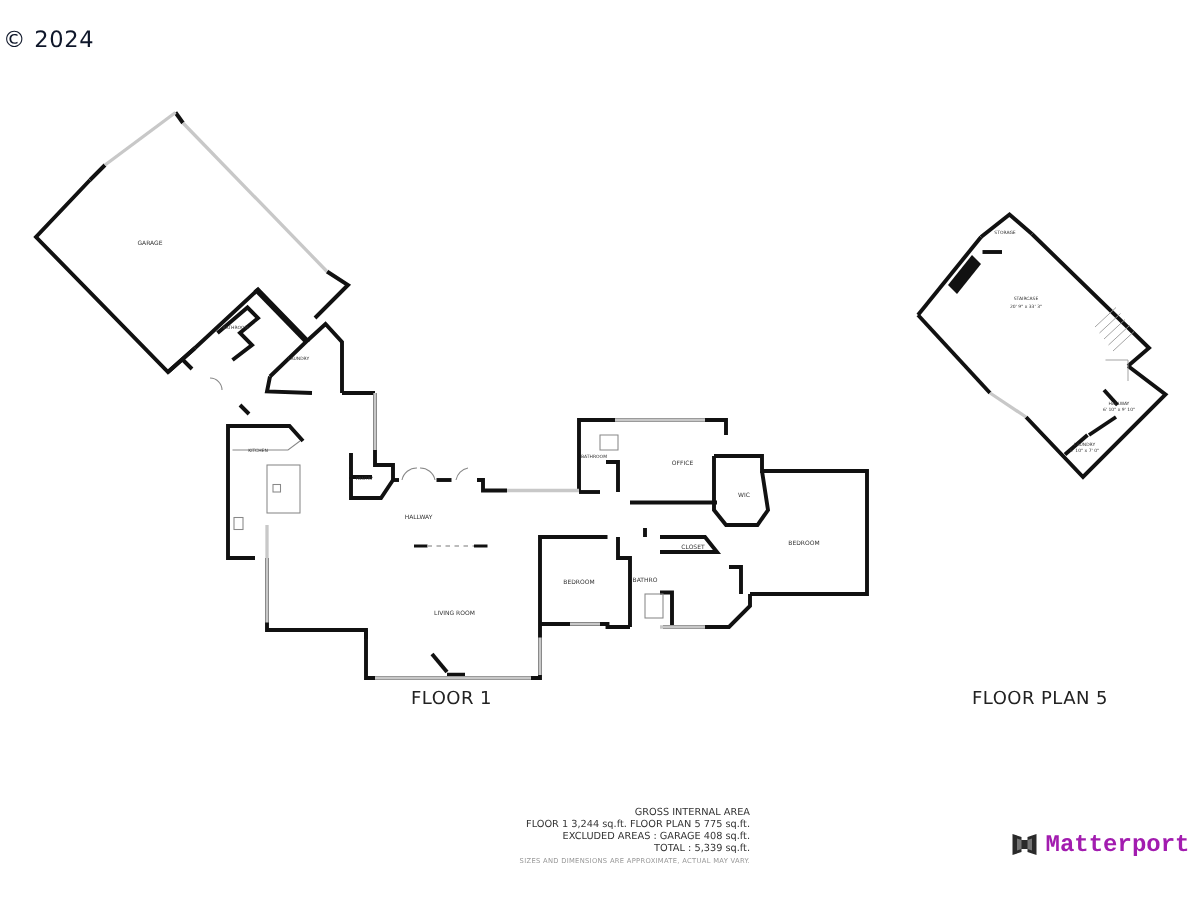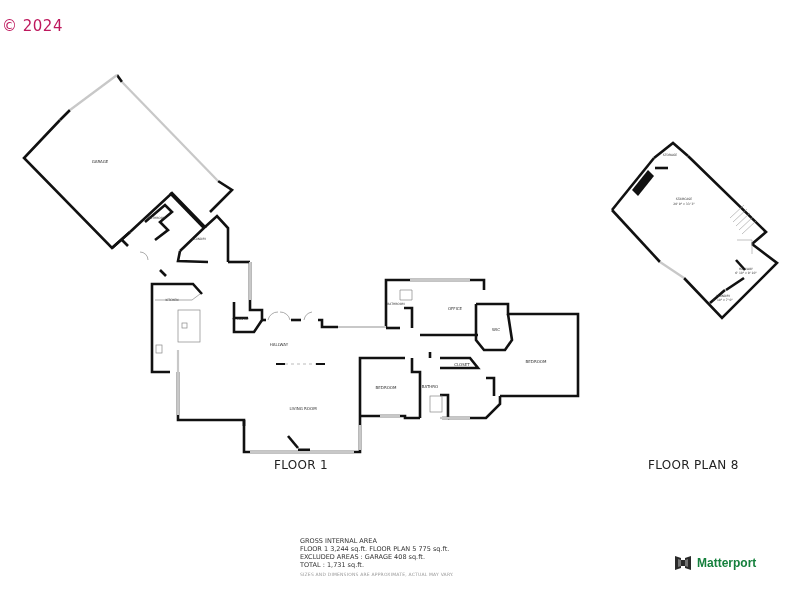--- a/index.html
+++ b/index.html
@@ -1,25 +1,25 @@
 <!DOCTYPE html>
 <html><head>
   <meta charset="utf-8">
   <style>
     html, body { margin: 0; padding: 0; background: #ffffff; }
     body { width: 800px; height: 600px; position: relative; overflow: hidden; font-family: "DejaVu Sans", sans-serif; }
-    .copyright { position: absolute; left: 2px; top: 17px; font-size: 15px; color: #be185d; letter-spacing: 0.5px; }
+    .copyright { position: absolute; left: 2px; top: 17px; font-size: 15px; color: #0f172a; letter-spacing: 0.5px; }
     svg.plan { position: absolute; left: 0; top: 0; }
     .floor-label { position: absolute; font-size: 12px; color: #222; letter-spacing: 0.3px; }
     .room-label { font-family: "DejaVu Sans", sans-serif; font-size: 4px; fill: #333; text-anchor: middle; }
     .room-label.small { font-size: 3px; }
-    .summary { position: absolute; left: 300px; top: 537px; width: 200px; text-align: left; font-size: 6.5px; color: #333; line-height: 8px; }
+    .summary { position: absolute; left: 300px; top: 537px; width: 200px; text-align: right; font-size: 6.5px; color: #333; line-height: 8px; }
     .summary .disclaimer { font-size: 4.5px; color: #999; margin-top: 2px; letter-spacing: 0.2px; }
     .brand { position: absolute; left: 674px; top: 554px; display: flex; align-items: center; gap: 5px; }
-    .brand-text { font-size: 12px; font-weight: bold; color: #15803d; font-family: Liberation Sans, sans-serif; }
+    .brand-text { font-size: 16px; font-weight: bold; color: #a21caf; font-family: Liberation Mono, monospace; }
   </style>
 </head>
 <body>
 
 <div class="copyright">© 2024</div>
 
 <svg class="plan" width="800" height="600" viewBox="0 0 800 600">
   <g fill="none" stroke="#111" stroke-width="2.6" stroke-linejoin="miter">
 
     <g>
@@ -148,27 +148,27 @@
   <text class="room-label small" x="670" y="156">STORAGE</text>
   <text class="room-label small" x="684" y="200">STAIRCASE</text>
   <text class="room-label small" x="684" y="205">20' 9" x 33' 3"</text>
   <text class="room-label small" x="746" y="270">HALLWAY</text>
   <text class="room-label small" x="746" y="274">6' 10" x 9' 10"</text>
   <text class="room-label small" x="723" y="297">LAUNDRY</text>
   <text class="room-label small" x="723" y="301">6' 10" x 7' 0"</text>
 </svg>
 
 <div class="floor-label" style="left:274px; top:458px;">FLOOR 1</div>
-<div class="floor-label" style="left:648px; top:458px;">FLOOR PLAN 8</div>
+<div class="floor-label" style="left:648px; top:458px;">FLOOR PLAN 5</div>
 
 <div class="summary">
   <div>GROSS INTERNAL AREA</div>
   <div>FLOOR 1 3,244 sq.ft.   FLOOR PLAN 5 775 sq.ft.</div>
   <div>EXCLUDED AREAS :  GARAGE 408 sq.ft.</div>
-  <div>TOTAL :  1,731 sq.ft.</div>
+  <div>TOTAL :  5,339 sq.ft.</div>
   <div class="disclaimer">SIZES AND DIMENSIONS ARE APPROXIMATE, ACTUAL MAY VARY.</div>
 </div>
 
 <div class="brand">
   <svg width="18" height="18" viewBox="0 0 18 18">
     <path d="M1,2 L7,4 L7,6 L11,6 L11,4 L17,2 L17,16 L11,14 L11,12 L7,12 L7,14 L1,16 Z" fill="#2a2a2a"></path>
     <path d="M4,5 L4,13 L7,12 L7,6 Z M14,5 L14,13 L11,12 L11,6 Z" fill="#fff" opacity="0.35"></path>
   </svg>
   <span class="brand-text">Matterport</span>
 </div>

